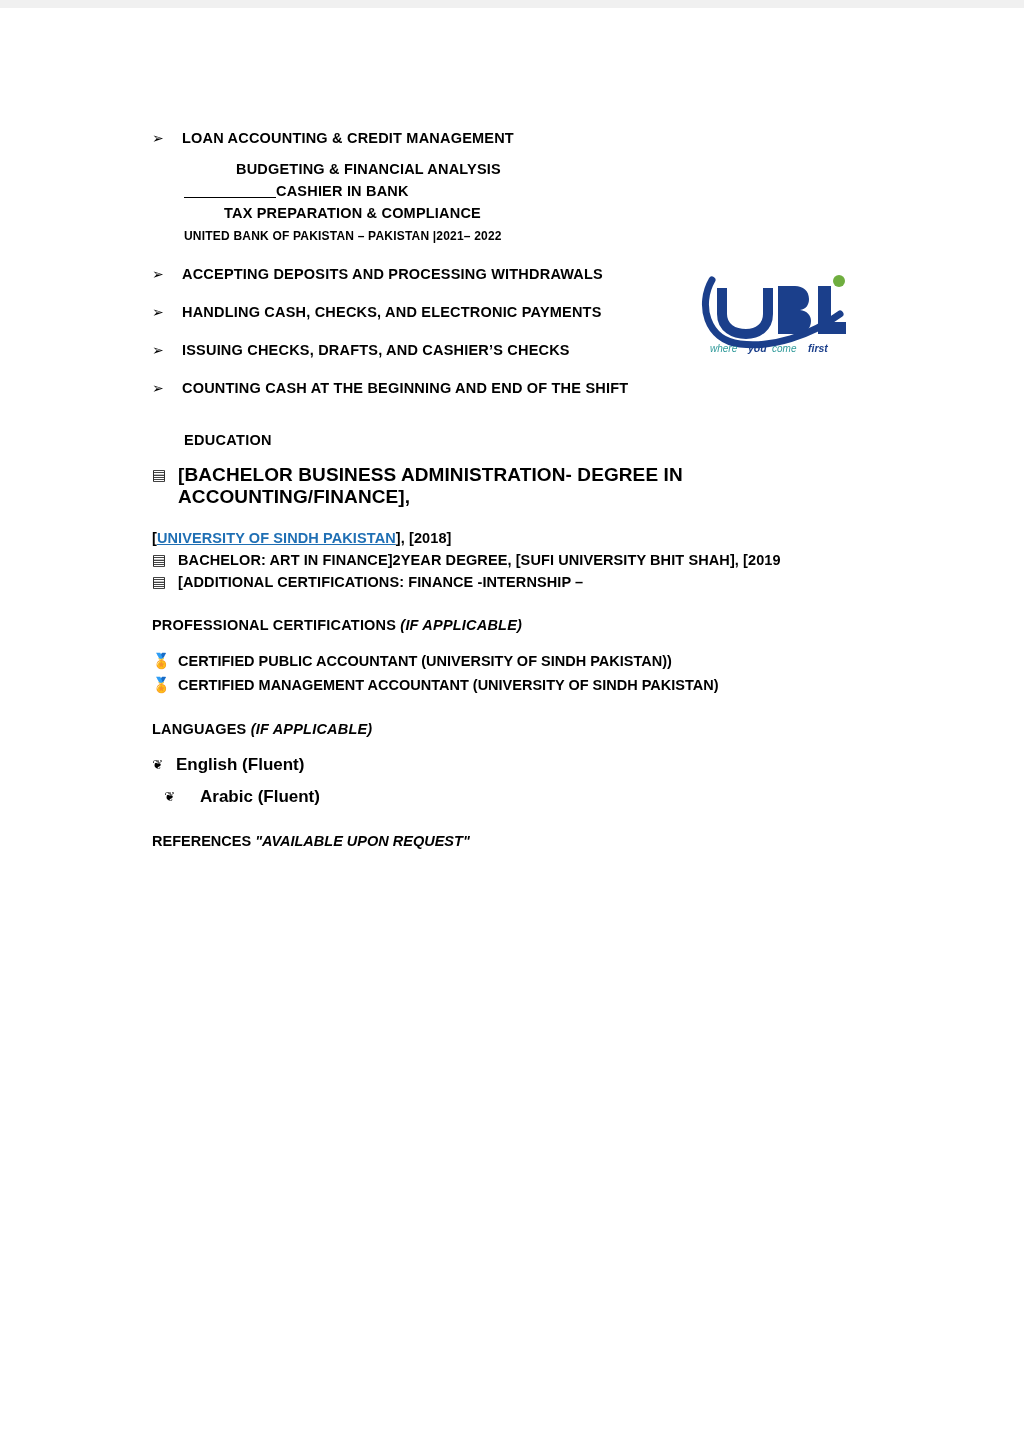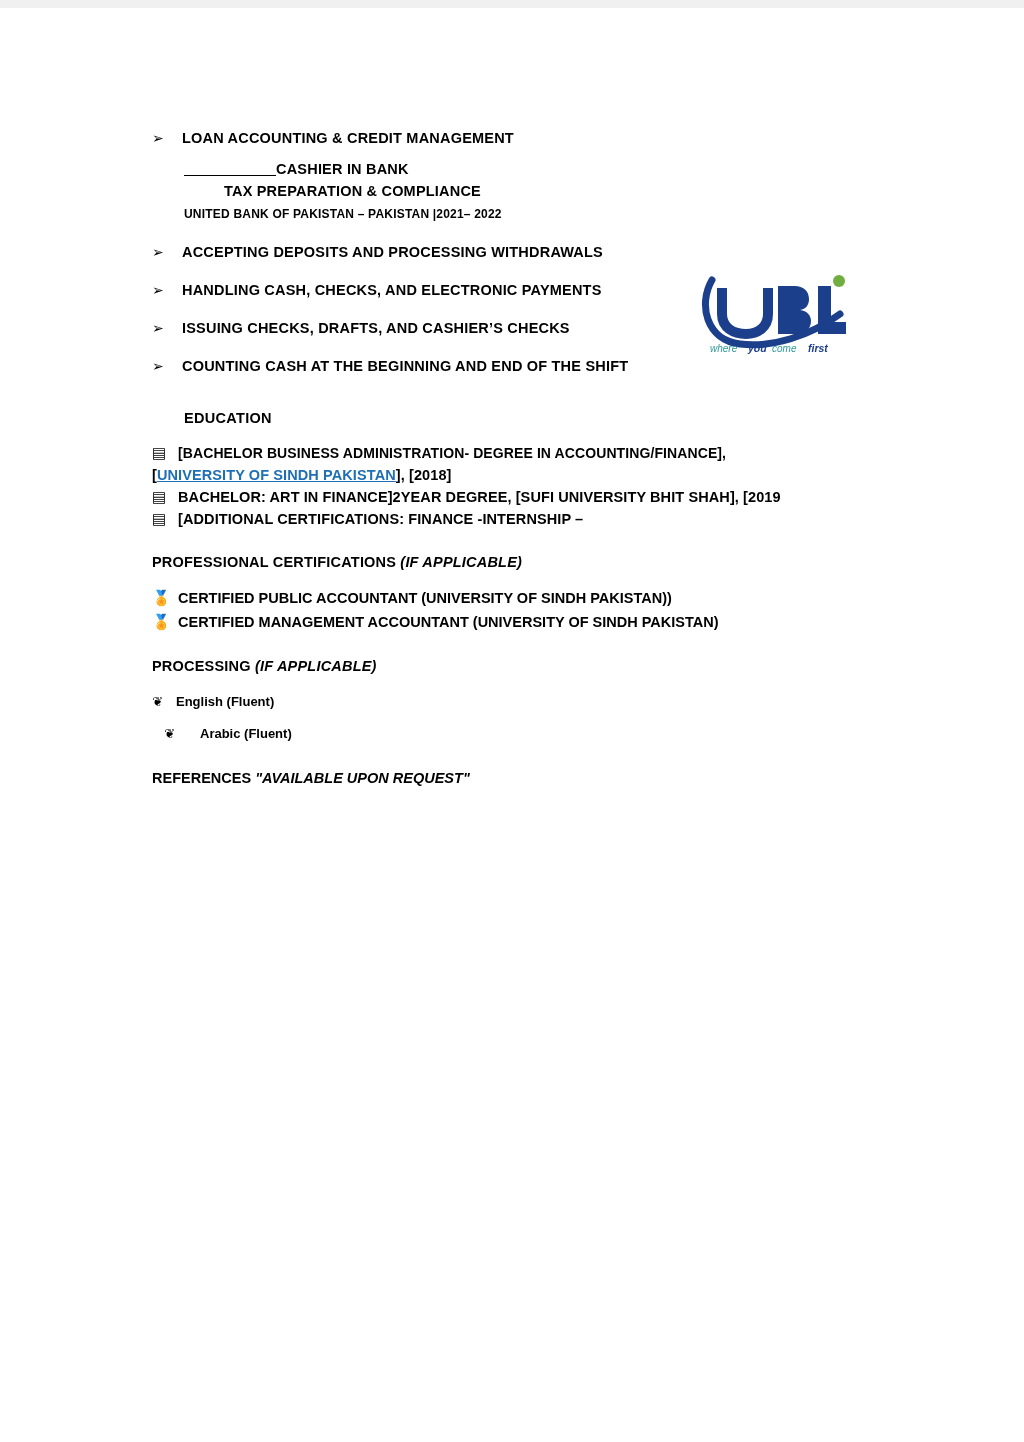--- a/index.html
+++ b/index.html
@@ -114,22 +114,21 @@
     font-size: 15px;
     line-height: 22px;
     font-family: "DejaVu Sans", sans-serif;
   }
   .edu-text {
     font-size: 14.5px;
     font-weight: bold;
     letter-spacing: 0.1px;
   }
   .edu-text.small-caps {
-    font-size: 14px;
-    text-align: right;
+    font-size: 19px;
   }
   .link {
     color: #1f6fb4;
     text-decoration: underline;
     font-weight: bold;
   }
 
   .heading-line {
     font-size: 14.5px;
     font-weight: bold;
@@ -164,21 +163,21 @@
   }
   .lang-icon {
     flex: 0 0 24px;
     width: 24px;
     font-size: 13px;
     line-height: 24px;
     font-family: "DejaVu Sans", sans-serif;
   }
   .lang-icon.pad { padding-left: 12px; flex: 0 0 36px; width: 36px; }
   .lang-text {
-    font-size: 13px;
+    font-size: 17px;
     font-weight: bold;
   }
 
   .ref-line {
     font-size: 14.5px;
     font-weight: bold;
   }
   .ref-line .ital {
     font-style: italic;
   }
@@ -200,20 +199,21 @@
   <div class="topband"></div>
   <div class="sheet">
 
     <div class="content">
 
       <div class="arrow-row">
         <span class="arrow-icon">➢</span>
         <span class="arrow-text">LOAN ACCOUNTING &amp; CREDIT MANAGEMENT</span>
       </div>
 
+      <div class="sub-line indent-2">BUDGETING &amp; FINANCIAL ANALYSIS</div>
       <div class="sub-line indent-3">
         <span class="underline-lead"></span><span>CASHIER IN BANK</span>
       </div>
 
       <div class="sub-line indent-1">TAX PREPARATION &amp; COMPLIANCE</div>
 
       <div class="company-line">UNITED BANK OF PAKISTAN – PAKISTAN |2021– 2022</div>
 
       <div class="block-gap-md"></div>
 
@@ -244,21 +244,21 @@
       <div class="block-gap-md"></div>
 
       <div class="edu-row">
         <span class="edu-icon">▤</span>
         <span class="edu-text small-caps">
           <span>[BACHELOR BUSINESS ADMINISTRATION- DEGREE IN ACCOUNTING/FINANCE],</span>
         </span>
       </div>
       <div class="edu-row">
         <span class="edu-icon"></span>
-        <span class="edu-text" style="margin-left:-26px;"><span>[</span><a class="link" href="#">UNIVERSITY OF SINDH PAKISTAN</a><span>], [2018]</span></span>
+        <span class="edu-text" style="margin-left:-26px;margin-top:19px;"><span>[</span><a class="link" href="#">UNIVERSITY OF SINDH PAKISTAN</a><span>], [2018]</span></span>
       </div>
 
       <div class="edu-row">
         <span class="edu-icon">▤</span>
         <span class="edu-text">BACHELOR: ART IN FINANCE]2YEAR DEGREE, [SUFI UNIVERSITY BHIT SHAH], [2019</span>
       </div>
 
       <div class="edu-row">
         <span class="edu-icon">▤</span>
         <span class="edu-text">[ADDITIONAL CERTIFICATIONS: FINANCE -INTERNSHIP –</span>
@@ -274,21 +274,21 @@
         <span class="cert-icon">🏅</span>
         <span class="cert-text">CERTIFIED PUBLIC ACCOUNTANT (UNIVERSITY OF SINDH PAKISTAN))</span>
       </div>
       <div class="cert-row">
         <span class="cert-icon">🏅</span>
         <span class="cert-text">CERTIFIED MANAGEMENT ACCOUNTANT (UNIVERSITY OF SINDH PAKISTAN)</span>
       </div>
 
       <div class="block-gap-lg"></div>
 
-      <div class="heading-line"><span>PROCESSING </span><span class="ital">(IF APPLICABLE)</span></div>
+      <div class="heading-line"><span>LANGUAGES </span><span class="ital">(IF APPLICABLE)</span></div>
 
       <div class="block-gap-md"></div>
 
       <div class="lang-row">
         <span class="lang-icon">❦</span>
         <span class="lang-text">English (Fluent)</span>
       </div>
       <div class="block-gap-sm"></div>
       <div class="lang-row">
         <span class="lang-icon pad">❦</span>

